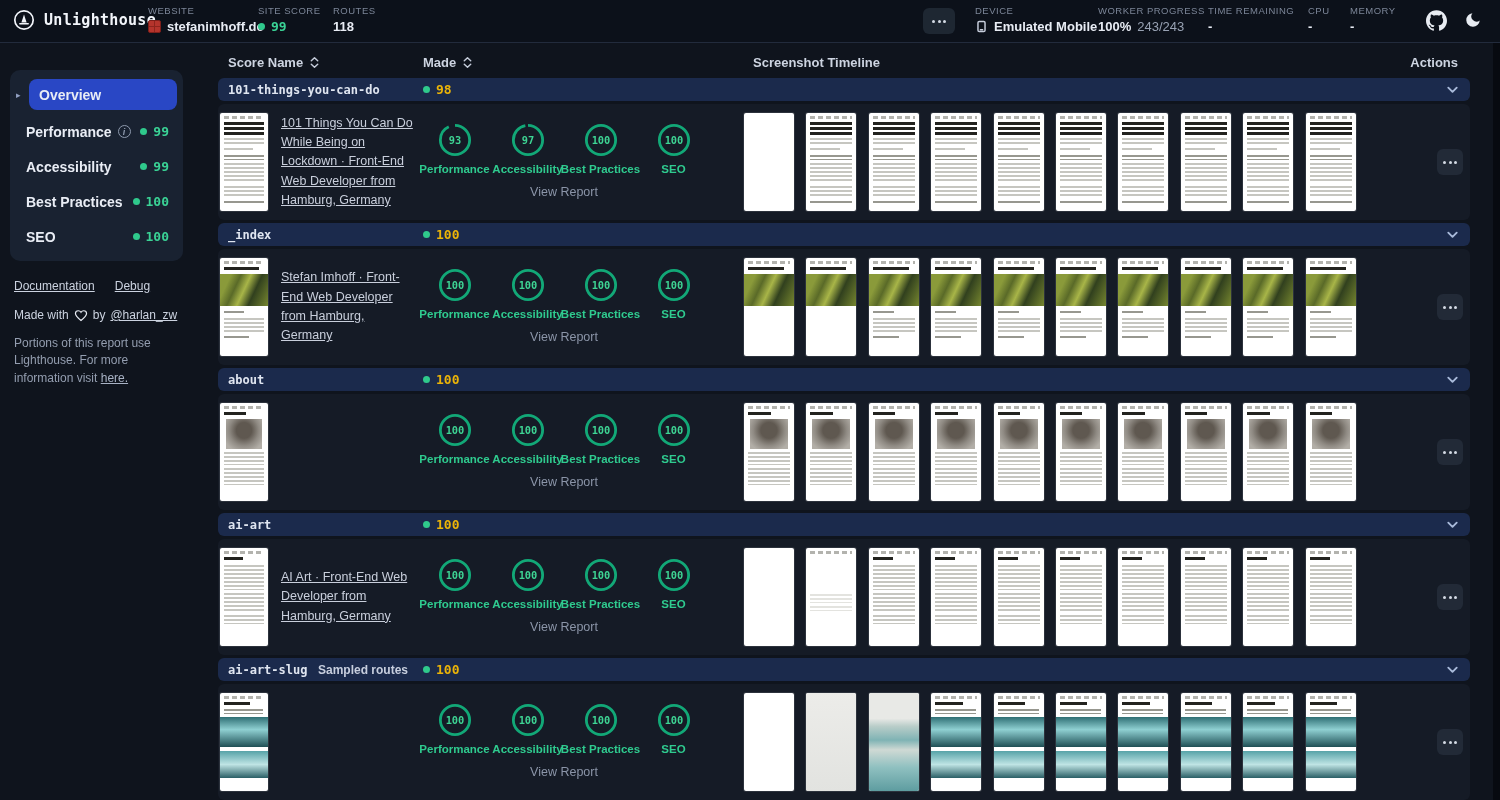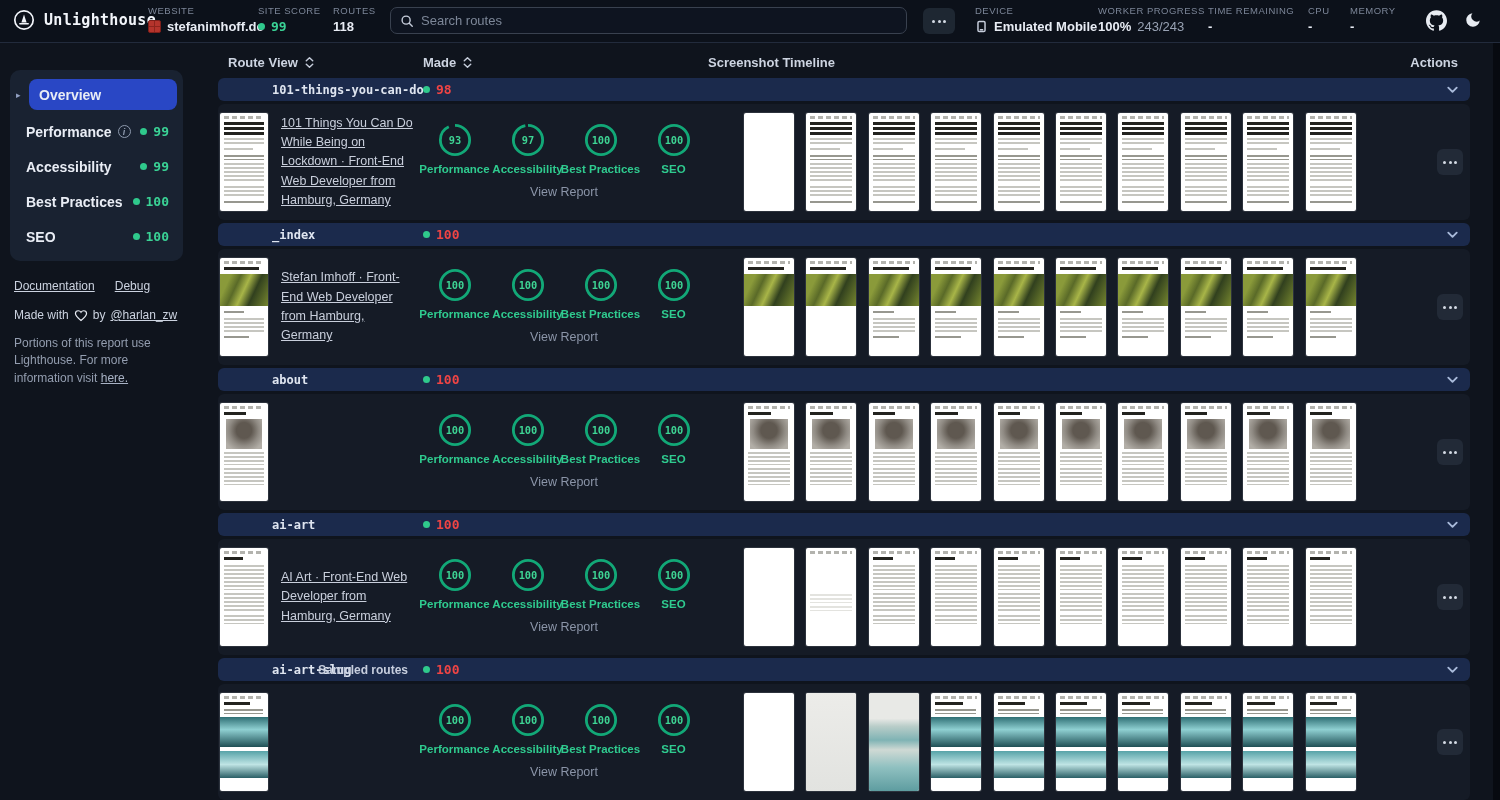--- a/index.html
+++ b/index.html
@@ -74,25 +74,25 @@
   .notice a { color:#a8b2c4; }
 
   
   .main { width:1252px; margin-left:8px; padding-top:8px; }
   .cols { position:relative; height:27px; }
   .col { position:absolute; top:4px; font-size:13px; font-weight:600; color:#cdd4e1; display:flex; align-items:center; gap:6px; }
   .sort { cursor:pointer; display:inline-flex; }
 
   .band {
     height:23px; background:#1b2a4c; border-radius:6px; position:relative;
-    display:flex; align-items:center; margin-bottom:3px; cursor:pointer;padding-left:44px;
+    display:flex; align-items:center; margin-bottom:3px; cursor:pointer;
   }
   .band-route { margin-left:10px; font-size:12px; font-weight:bold; color:#dfe5f0; font-family:"DejaVu Sans Mono",monospace; }
   .band-sampled { position:absolute; left:0; width:190px; text-align:right; font-size:12px; font-weight:600; color:#c7cede; }
-  .band-score { position:absolute; left:205px; display:flex; align-items:center; gap:6px; font-size:13px; font-weight:bold; color:#ef4444; font-family:"DejaVu Sans Mono",monospace; }
+  .band-score { position:absolute; left:205px; display:flex; align-items:center; gap:6px; font-size:13px; font-weight:bold; color:#eab308; font-family:"DejaVu Sans Mono",monospace; }
   .band-chevron { position:absolute; right:10px; top:4px; }
 
   .route-row {
     height:116px; background:#151b26; border-radius:6px; position:relative; margin-bottom:3px;
   }
   .route-link-wrap { position:absolute; left:63px; top:0; width:137px; height:100%; display:flex; align-items:center; }
   .route-link { font-size:12.5px; line-height:1.55; color:#c9cfdc; text-decoration:underline; cursor:pointer; }
   .metrics { position:absolute; left:200px; top:19px; display:flex; width:292px; }
   .metric { width:73px; display:flex; flex-direction:column; align-items:center; }
   .gauge { width:34px; height:34px; }
@@ -159,27 +159,20 @@
     </div>
   </div>
 
   <div class="stat" style="left:333px">
     <div class="stat-label">ROUTES</div>
     <div class="stat-value">
         <span>118</span>
       </div>
   </div>
 
-  <div class="search">
-    <svg class="stroke-ic" width="14" height="14" viewBox="0 0 16 16">
-      <circle cx="7" cy="7" r="4.6"></circle>
-        <path d="M10.6 10.6 L14 14"></path>
-    </svg>
-    <input type="text" placeholder="Search routes" style="">
-  </div>
 
   <button class="dots-btn">
     <span class="d"></span>
       <span class="d"></span>
       <span class="d"></span>
   </button>
 
   <div class="stat" style="left:975px">
     <div class="stat-label">DEVICE</div>
     <div class="stat-value">
@@ -297,38 +290,38 @@
 
     <div class="notice">
       <span>Portions of this report use Lighthouse. For more information visit</span>
       <a>here.</a>
     </div>
   </div>
 
   <div class="main">
     <div class="cols">
       <div class="col" style="left:10px">
-        <span>Route View</span>
+        <span>Score Name</span>
         <span class="sort">
           <svg class="stroke-ic" width="11" height="13" viewBox="0 0 12 14">
               <path d="M2.5 5 L6 1.8 L9.5 5"></path>
               <path d="M2.5 9 L6 12.2 L9.5 9"></path>
             </svg>
         </span>
       </div>
       <div class="col" style="left:205px">
         <span>Made</span>
         <span class="sort">
           <svg class="stroke-ic" width="11" height="13" viewBox="0 0 12 14">
               <path d="M2.5 5 L6 1.8 L9.5 5"></path>
               <path d="M2.5 9 L6 12.2 L9.5 9"></path>
             </svg>
         </span>
       </div>
-      <div class="col" style="left:490px">
+      <div class="col" style="left:535px">
         <span>Screenshot Timeline</span>
       </div>
       <div class="col" style="right:12px">
         <span>Actions</span>
       </div>
     </div>
     <div id="groups">
         <div class="group">
           <div class="band">
             <span class="band-route">101-things-you-can-do</span>

